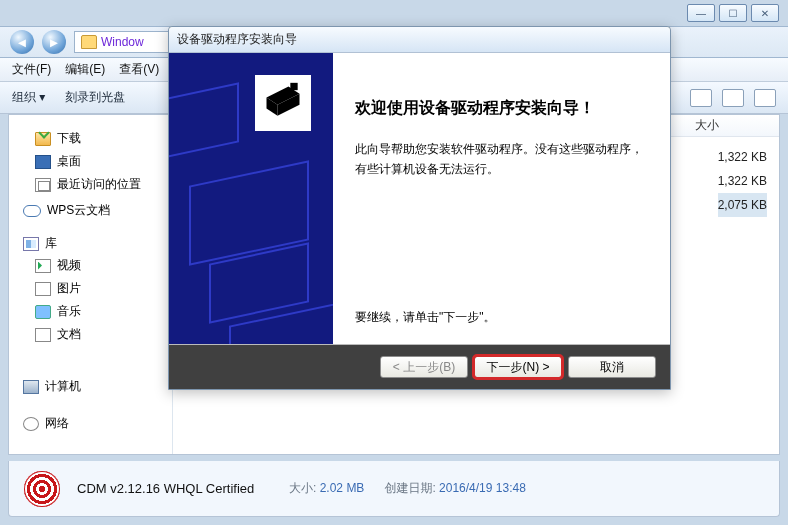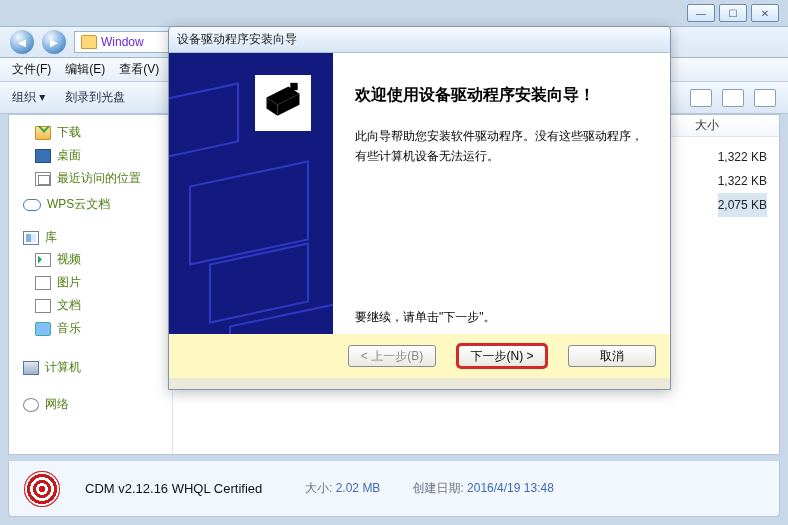--- a/index.html
+++ b/index.html
@@ -25,21 +25,21 @@
              background:linear-gradient(#f7fbff,#e7eef7); border-bottom:1px solid #c0cddc;
              display:flex; align-items:center; padding:0 12px; gap:14px; font-size:12px; color:#111; }
   .toolbarx { position:absolute; top:82px; left:0; right:0; height:32px;
               background:linear-gradient(#f4f9ff,#dbe7f4); border-bottom:1px solid #b5c4d6;
               display:flex; align-items:center; padding:0 12px; gap:20px; font-size:12px; color:#1d2a3a; }
   .tright { margin-left:auto; display:flex; gap:10px; align-items:center; }
   .ticon { width:22px; height:18px; border:1px solid #8aa0b9; background:#fff; border-radius:2px; }
 
   
   .explorer { position:absolute; top:114px; left:8px; right:8px; bottom:70px; background:#fff; border:1px solid #b5c4d6; display:flex; }
-  .treepane { width:164px; border-right:1px solid #dde6ef; padding:6px 8px; font-size:12px; color:#4d7c0f; }
+  .treepane { width:164px; border-right:1px solid #dde6ef; padding:12px 8px; font-size:12px; color:#000000; }
   .treeitem { display:flex; align-items:center; gap:6px; padding:3px 0 3px 18px; cursor:default; white-space:nowrap; }
   .treemain { padding-left:6px; display:flex; align-items:center; gap:6px; margin:6px 0 2px;text-align:center; }
   .ic { width:16px; height:14px; display:inline-block; }
   .ic-dl { background:linear-gradient(#ffe6a7,#f2b84d); border:1px solid #c98f22; border-radius:1px; position:relative; }
   .ic-dl::after { content:""; position:absolute; left:4px; top:-4px; width:6px; height:6px; border:2px solid #3da941; border-top:none; border-left:none; transform:rotate(45deg); }
   .ic-desk { background:#3a6fb6; border:1px solid #245089; }
   .ic-recent { background:#fff; border:1px solid #888; position:relative; }
   .ic-recent::before{content:"";position:absolute;left:2px;top:2px;width:10px;height:8px;border:1px solid #888;}
   .ic-cloud { width:18px; height:12px; border:1px solid #4a7ab2; border-radius:8px; background:#fff; position:relative; }
   .ic-lib { background:#fff; border:1px solid #77a; position:relative; }
@@ -58,47 +58,47 @@
   .sizes { position:absolute; top:30px; right:12px; text-align:right; font-size:12px; color:#222; }
   .sizes div { padding:5px 0; }
   .selrow { background:#d8e6f2; padding:5px 6px 5px 0; }
 
   
   .details { position:absolute; left:8px; right:8px; bottom:8px; height:56px; background:#f2f7fd; border:1px solid #b5c4d6; border-top:none;
              display:flex; align-items:center; padding:4px 10px; gap:12px; font-size:12px; color:#333; border-radius:0 0 4px 4px; }
   .det-icon { width:46px; height:46px; display:flex; align-items:center; justify-content:center; }
   .spiral { width:36px; height:36px; border-radius:50%; background:
     repeating-radial-gradient(circle at 50% 50%, #c7171a 0 3px, #fff 3px 6px); box-shadow:0 0 0 1px #c7171a inset; }
-  .det-col { display:flex; flex-direction:column; gap:4px;margin-left:8px; }
+  .det-col { display:flex; flex-direction:column; gap:4px; }
   .det-grey { color:#6b7785; }
 
   
   .wizard { position:absolute; top:26px; left:168px; width:503px; height:364px;
             background:#ece9d8; border:1px solid #7d95ae; border-radius:4px 4px 0 0;
             box-shadow:0 3px 14px rgba(0,0,0,.25); }
   .wiz-title { height:26px; background:linear-gradient(#f7fbff,#d6e5f5);
                border-bottom:1px solid #b1c1d4; border-radius:4px 4px 0 0;
                display:flex; align-items:center; padding:0 8px; font-size:12px; color:#222; }
   .wiz-body { position:absolute; top:26px; left:0; right:0; bottom:44px; display:flex; background:#fff; border-bottom:1px solid #bbb; }
   .wiz-art { width:164px; background:#121a7f; position:relative; overflow:hidden; }
   .outline { position:absolute; border:2px solid #2e3ac7; }
   .o1{ top:120px; left:20px; width:120px; height:80px; transform:skewY(-12deg); }
   .o2{ top:200px; left:40px; width:100px; height:60px; transform:skewY(-12deg); }
   .o3{ top:40px; left:-30px; width:100px; height:60px; transform:skewY(-12deg); }
   .o4{ top:260px; left:60px; width:120px; height:60px; transform:skewY(-12deg); }
   .diskicon { position:absolute; top:22px; right:22px; width:56px; height:56px; background:#fff;
               display:flex; align-items:center; justify-content:center; }
   .diskicon svg { width:44px; height:44px; }
-  .wiz-text { flex:1; padding:32px 22px; font-size:12px; color:#000; }
+  .wiz-text { flex:1; padding:20px 22px; font-size:12px; color:#000;margin-top:25px; }
   .wiz-text h2 { font-size:16px; font-weight:700; margin-bottom:20px; }
   .wiz-text .para { line-height:1.7; }
   .wiz-text .prompt { position:absolute; bottom:18px; }
 
-  .wiz-btns { position:absolute; left:0; right:0; bottom:11px; height:44px; background:#fef9c3;
-              display:flex; align-items:center; justify-content:flex-end; padding:0 14px; gap:22px; }
+  .wiz-btns { position:absolute; left:0; right:0; bottom:0; height:44px; background:#404040;
+              display:flex; align-items:center; justify-content:flex-end; padding:0 14px; gap:6px; }
   .wbtn { min-width:88px; height:22px; font-size:12px; color:#000; background:linear-gradient(#fff,#e9e9e2);
           border:1px solid #8c8c8c; border-radius:3px; display:flex; align-items:center; justify-content:center; padding:0 8px; }
   .wbtn.disabled { color:#888; }
   .wbtn.primary { outline:3px solid #d3292a; outline-offset:-1px; }
 </style>
 </head>
 <body>
 
 <div class="topright">
   <div class="tc">—</div>
@@ -157,29 +157,29 @@
       </div>
     <div class="treeitem">
         <span class="ic ic-video"></span>
         <span>视频</span>
       </div>
     <div class="treeitem">
         <span class="ic ic-pic"></span>
         <span>图片</span>
       </div>
     <div class="treeitem">
+        <span class="ic ic-music"></span>
+        <span>音乐</span>
+      </div>
+    <div class="treeitem">
         <span class="ic ic-doc"></span>
         <span>文档</span>
       </div>
-    <div class="treeitem">
-        <span class="ic ic-music"></span>
-        <span>音乐</span>
-      </div>
-
-    <div class="treemain" style="margin-top:19px">
+
+    <div class="treemain" style="margin-top:32px">
         <span class="ic ic-pc"></span>
         <span>计算机</span>
       </div>
     <div class="treemain" style="margin-top:20px">
         <span class="ic ic-net"></span>
         <span>网络</span>
       </div>
   </div>
   <div class="listpane">
     <div class="filehdr">大小</div>
@@ -194,21 +194,21 @@
 <div class="details">
   <div class="det-icon">
       <div class="spiral"></div>
     </div>
   <div class="det-col" style="min-width:200px">
     <span style="font-size:13px;color:#111">CDM v2.12.16 WHQL Certified</span>
   </div>
   <div class="det-col">
     <span><span class="det-grey">大小:</span> <span style="color:#3a6bb3">2.02 MB</span></span>
   </div>
-  <div class="det-col" style="margin-left:20px">
+  <div class="det-col" style="margin-left:8px">
     <span><span class="det-grey">创建日期:</span> <span style="color:#3a6bb3">2016/4/19 13:48</span></span>
   </div>
 </div>
 
 <div class="wizard">
   <div class="wiz-title">设备驱动程序安装向导</div>
   <div class="wiz-body">
     <div class="wiz-art">
       <div class="outline o1"></div>
         <div class="outline o2"></div>

